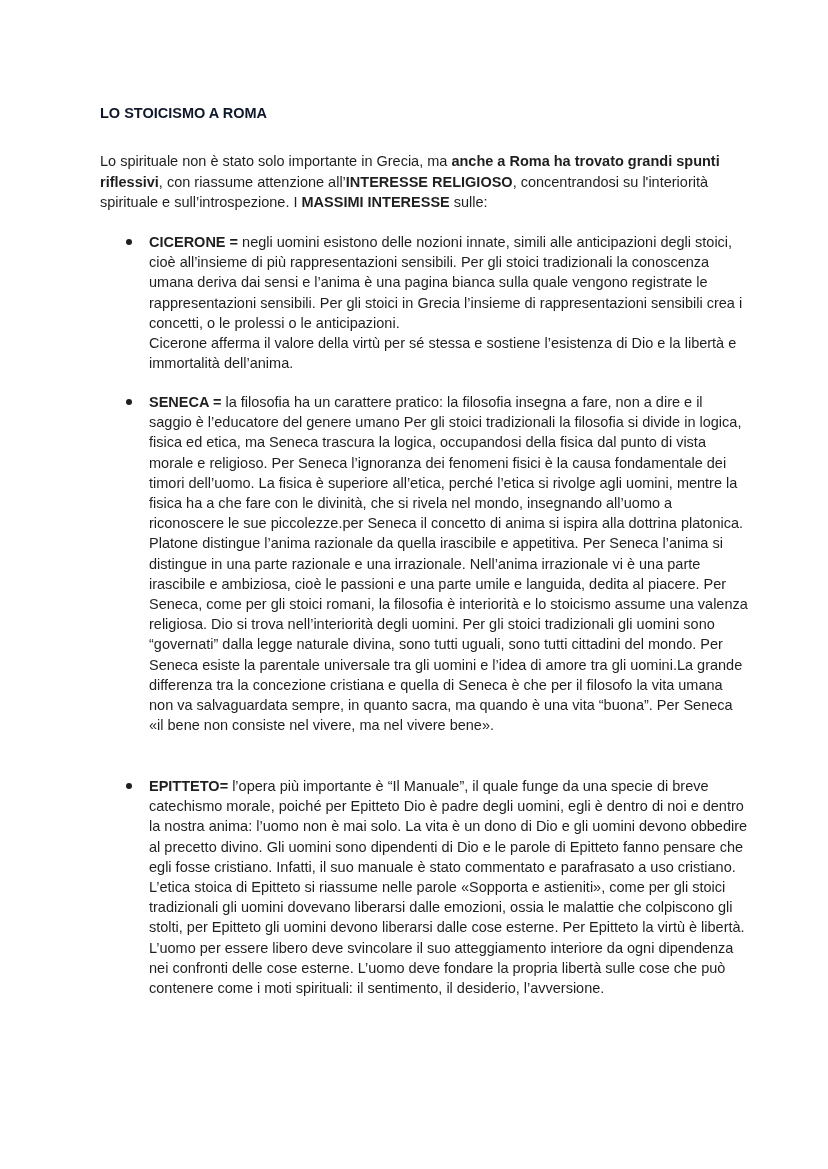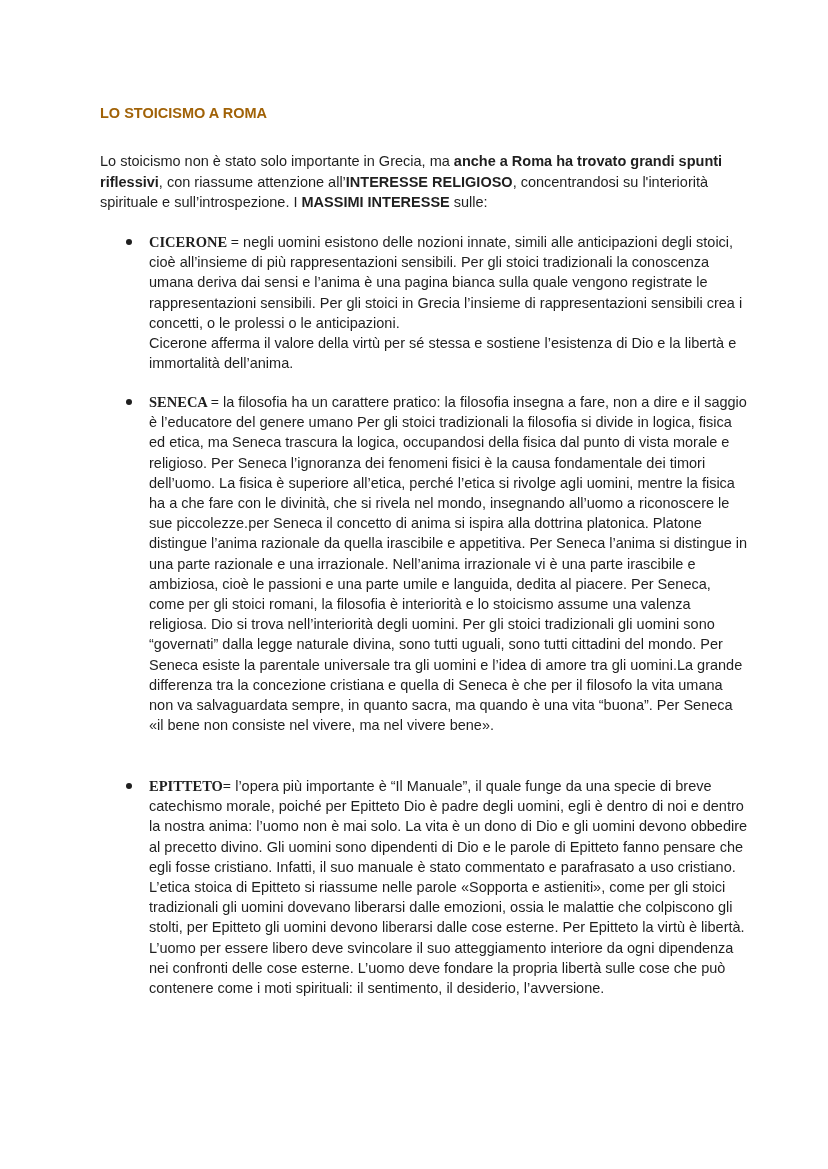--- a/index.html
+++ b/index.html
@@ -3,49 +3,49 @@
 <meta charset="utf-8">
 <style>
   html, body { margin: 0; padding: 0; background: #ffffff; }
   body {
     width: 828px; height: 1169px; position: relative; overflow: hidden;
     font-family: "Liberation Sans", sans-serif; color: #1f1f1f;
   }
   .page { position: absolute; left: 100px; top: 0; width: 640px; }
   .title {
     position: absolute; top: 105px; left: 0;
-    font-size: 14.5px; font-weight: bold; color: #a16207; margin: 0;
+    font-size: 14.5px; font-weight: bold; color: #0f172a; margin: 0;
   }
   .intro {
     position: absolute; top: 151px; left: 0; width: 630px;
     font-size: 14.5px; line-height: 20.5px; margin: 0;
   }
   .intro b { font-weight: bold; }
   .list { position: absolute; left: 0; width: 640px; margin: 0; padding: 0; list-style: none; }
   .item { position: absolute; left: 0; width: 640px; }
   .bullet {
     position: absolute; left: 26px; top: 7px; width: 6px; height: 6px;
     border-radius: 50%; background: #1f1f1f;
   }
   .item-text {
     position: absolute; left: 49px; width: 600px;
     font-size: 14.5px; line-height: 20.2px; margin: 0;
   }
-  .item-text b { font-weight: bold; font-family: Liberation Serif, serif; }
+  .item-text b { font-weight: bold; }
   #item-cicerone { top: 232px; }
   #item-seneca { top: 392px; }
   #item-epitteto { top: 776px; }
 </style>
 </head>
 <body>
 
 <div class="page">
   <h1 class="title">LO STOICISMO A ROMA</h1>
 
-  <p class="intro"><span>Lo stoicismo non è stato solo importante in Grecia, ma </span><b>anche a Roma ha trovato grandi spunti riflessivi</b><span>, con riassume attenzione all’</span><b>INTERESSE RELIGIOSO</b><span>, concentrandosi su l'interiorità spirituale e sull’introspezione. I </span><b>MASSIMI INTERESSE</b><span> sulle:</span></p>
+  <p class="intro"><span>Lo spirituale non è stato solo importante in Grecia, ma </span><b>anche a Roma ha trovato grandi spunti riflessivi</b><span>, con riassume attenzione all’</span><b>INTERESSE RELIGIOSO</b><span>, concentrandosi su l'interiorità spirituale e sull’introspezione. I </span><b>MASSIMI INTERESSE</b><span> sulle:</span></p>
 
   <ul class="list">
     <li class="item" id="item-cicerone">
       <span class="bullet"></span>
       <p class="item-text"><b>CICERONE =</b><span> negli uomini esistono delle nozioni innate, simili alle anticipazioni degli stoici, cioè all’insieme di più rappresentazioni sensibili. Per gli stoici tradizionali la conoscenza umana deriva dai sensi e l’anima è una pagina bianca sulla quale vengono registrate le rappresentazioni sensibili. Per gli stoici in Grecia l’insieme di rappresentazioni sensibili crea i concetti, o le prolessi o le anticipazioni.</span><br><span>Cicerone afferma il valore della virtù per sé stessa e sostiene l’esistenza di Dio e la libertà e immortalità dell’anima.</span></p>
     </li>
     <li class="item" id="item-seneca">
       <span class="bullet"></span>
       <p class="item-text"><b>SENECA =</b><span> la filosofia ha un carattere pratico: la filosofia insegna a fare, non a dire e il saggio è l’educatore del genere umano Per gli stoici tradizionali la filosofia si divide in logica, fisica ed etica, ma Seneca trascura la logica, occupandosi della fisica dal punto di vista morale e religioso. Per Seneca l’ignoranza dei fenomeni fisici è la causa fondamentale dei timori dell’uomo. La fisica è superiore all’etica, perché l’etica si rivolge agli uomini, mentre la fisica ha a che fare con le divinità, che si rivela nel mondo, insegnando all’uomo a riconoscere le sue piccolezze.per Seneca il concetto di anima si ispira alla dottrina platonica. Platone distingue l’anima razionale da quella irascibile e appetitiva.  Per Seneca l’anima si distingue in una parte razionale e una irrazionale. Nell’anima irrazionale vi è una parte irascibile e ambiziosa, cioè le passioni e una parte umile e languida, dedita al piacere. Per Seneca, come per gli stoici romani, la filosofia è interiorità e lo stoicismo assume una valenza religiosa. Dio si trova nell’interiorità degli uomini. Per gli stoici tradizionali gli uomini sono “governati” dalla legge naturale divina, sono tutti uguali, sono tutti cittadini del mondo. Per Seneca esiste la parentale universale tra gli uomini e l’idea di amore tra gli uomini.La grande differenza tra la concezione cristiana e quella di Seneca è che per il filosofo la vita umana non va salvaguardata sempre, in quanto sacra, ma quando è una vita “buona”. Per Seneca «il bene non consiste nel vivere, ma nel vivere bene».</span></p>
     </li>

